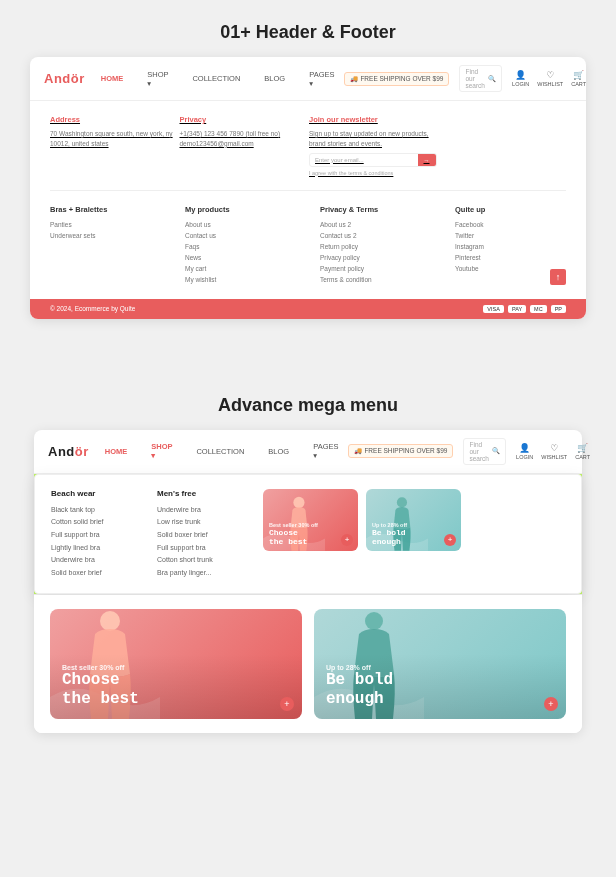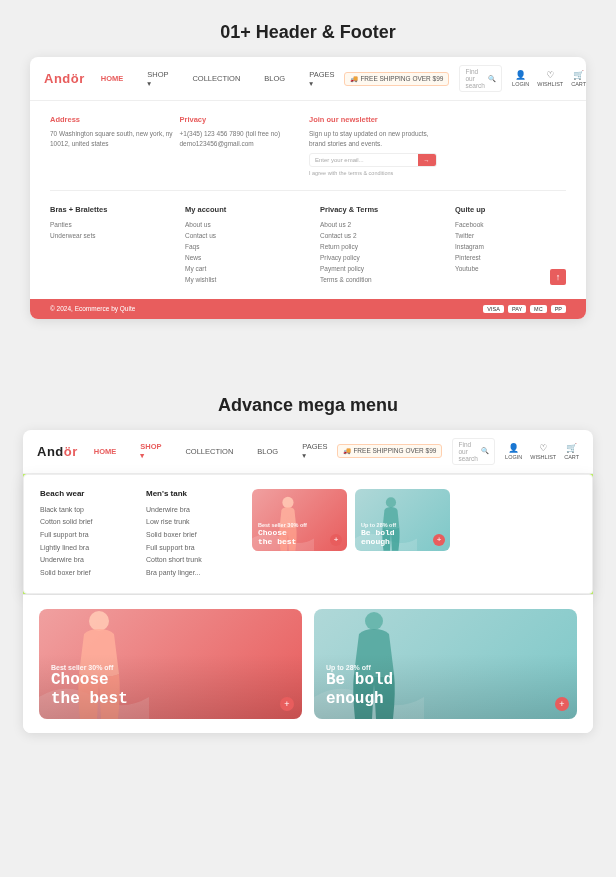--- a/index.html
+++ b/index.html
@@ -98,20 +98,21 @@
     .footer-section {
       padding: 14px 20px;
       background: #fff;
     }
     .footer-top {
       display: grid;
       grid-template-columns: 1fr 1fr 1fr 1fr;
       gap: 2px;
       padding-bottom: 14px;
       border-bottom: 1px solid #eee;
+      text-decoration: underline;
     }
     .footer-col-title {
       font-size: 7.5px;
       font-weight: 700;
       color: #e85d5d;
       margin-bottom: 5px;
     }
     .footer-col-text {
       font-size: 6.5px;
       color: #777;
@@ -202,21 +203,21 @@
       font-size: 9px;
       cursor: pointer;
     }
     .footer-section-wrapper {
       position: relative;
     }
 
     
     .section2-bg {
       background: #f0f0f0;
-      padding: 24px 23px 30px;
+      padding: 24px 34px 30px;
     }
 
     .mega-menu-card {
       background: #fff;
       border-radius: 8px;
       overflow: visible;
       box-shadow: 0 2px 12px rgba(0,0,0,0.1);
       position: relative;
     }
 
@@ -398,21 +399,21 @@
           <div></div>
         </div>
 
         <div class="footer-bottom">
           <div>
             <div class="footer-bottom-title">Bras + Bralettes</div>
             <span class="footer-link">Panties</span>
             <span class="footer-link">Underwear sets</span>
           </div>
           <div>
-            <div class="footer-bottom-title">My account</div>
+            <div class="footer-bottom-title">My products</div>
             <span class="footer-link">About us</span>
             <span class="footer-link">Contact us</span>
             <span class="footer-link">Faqs</span>
             <span class="footer-link">News</span>
             <span class="footer-link">My cart</span>
             <span class="footer-link">My wishlist</span>
           </div>
           <div>
             <div class="footer-bottom-title">Privacy &amp; Terms</div>
             <span class="footer-link">About us 2</span>
@@ -491,21 +492,21 @@
           <div class="mega-col-title">Beach wear</div>
           <span class="mega-col-link">Black tank top</span>
           <span class="mega-col-link">Cotton solid brief</span>
           <span class="mega-col-link">Full support bra</span>
           <span class="mega-col-link">Lightly lined bra</span>
           <span class="mega-col-link">Underwire bra</span>
           <span class="mega-col-link">Solid boxer brief</span>
         </div>
 
         <div class="mega-col">
-          <div class="mega-col-title">Men's tank</div>
+          <div class="mega-col-title">Men's free</div>
           <span class="mega-col-link">Underwire bra</span>
           <span class="mega-col-link">Low rise trunk</span>
           <span class="mega-col-link">Solid boxer brief</span>
           <span class="mega-col-link">Full support bra</span>
           <span class="mega-col-link">Cotton short trunk</span>
           <span class="mega-col-link">Bra panty linger...</span>
         </div>
 
         <div class="mega-products">
 

